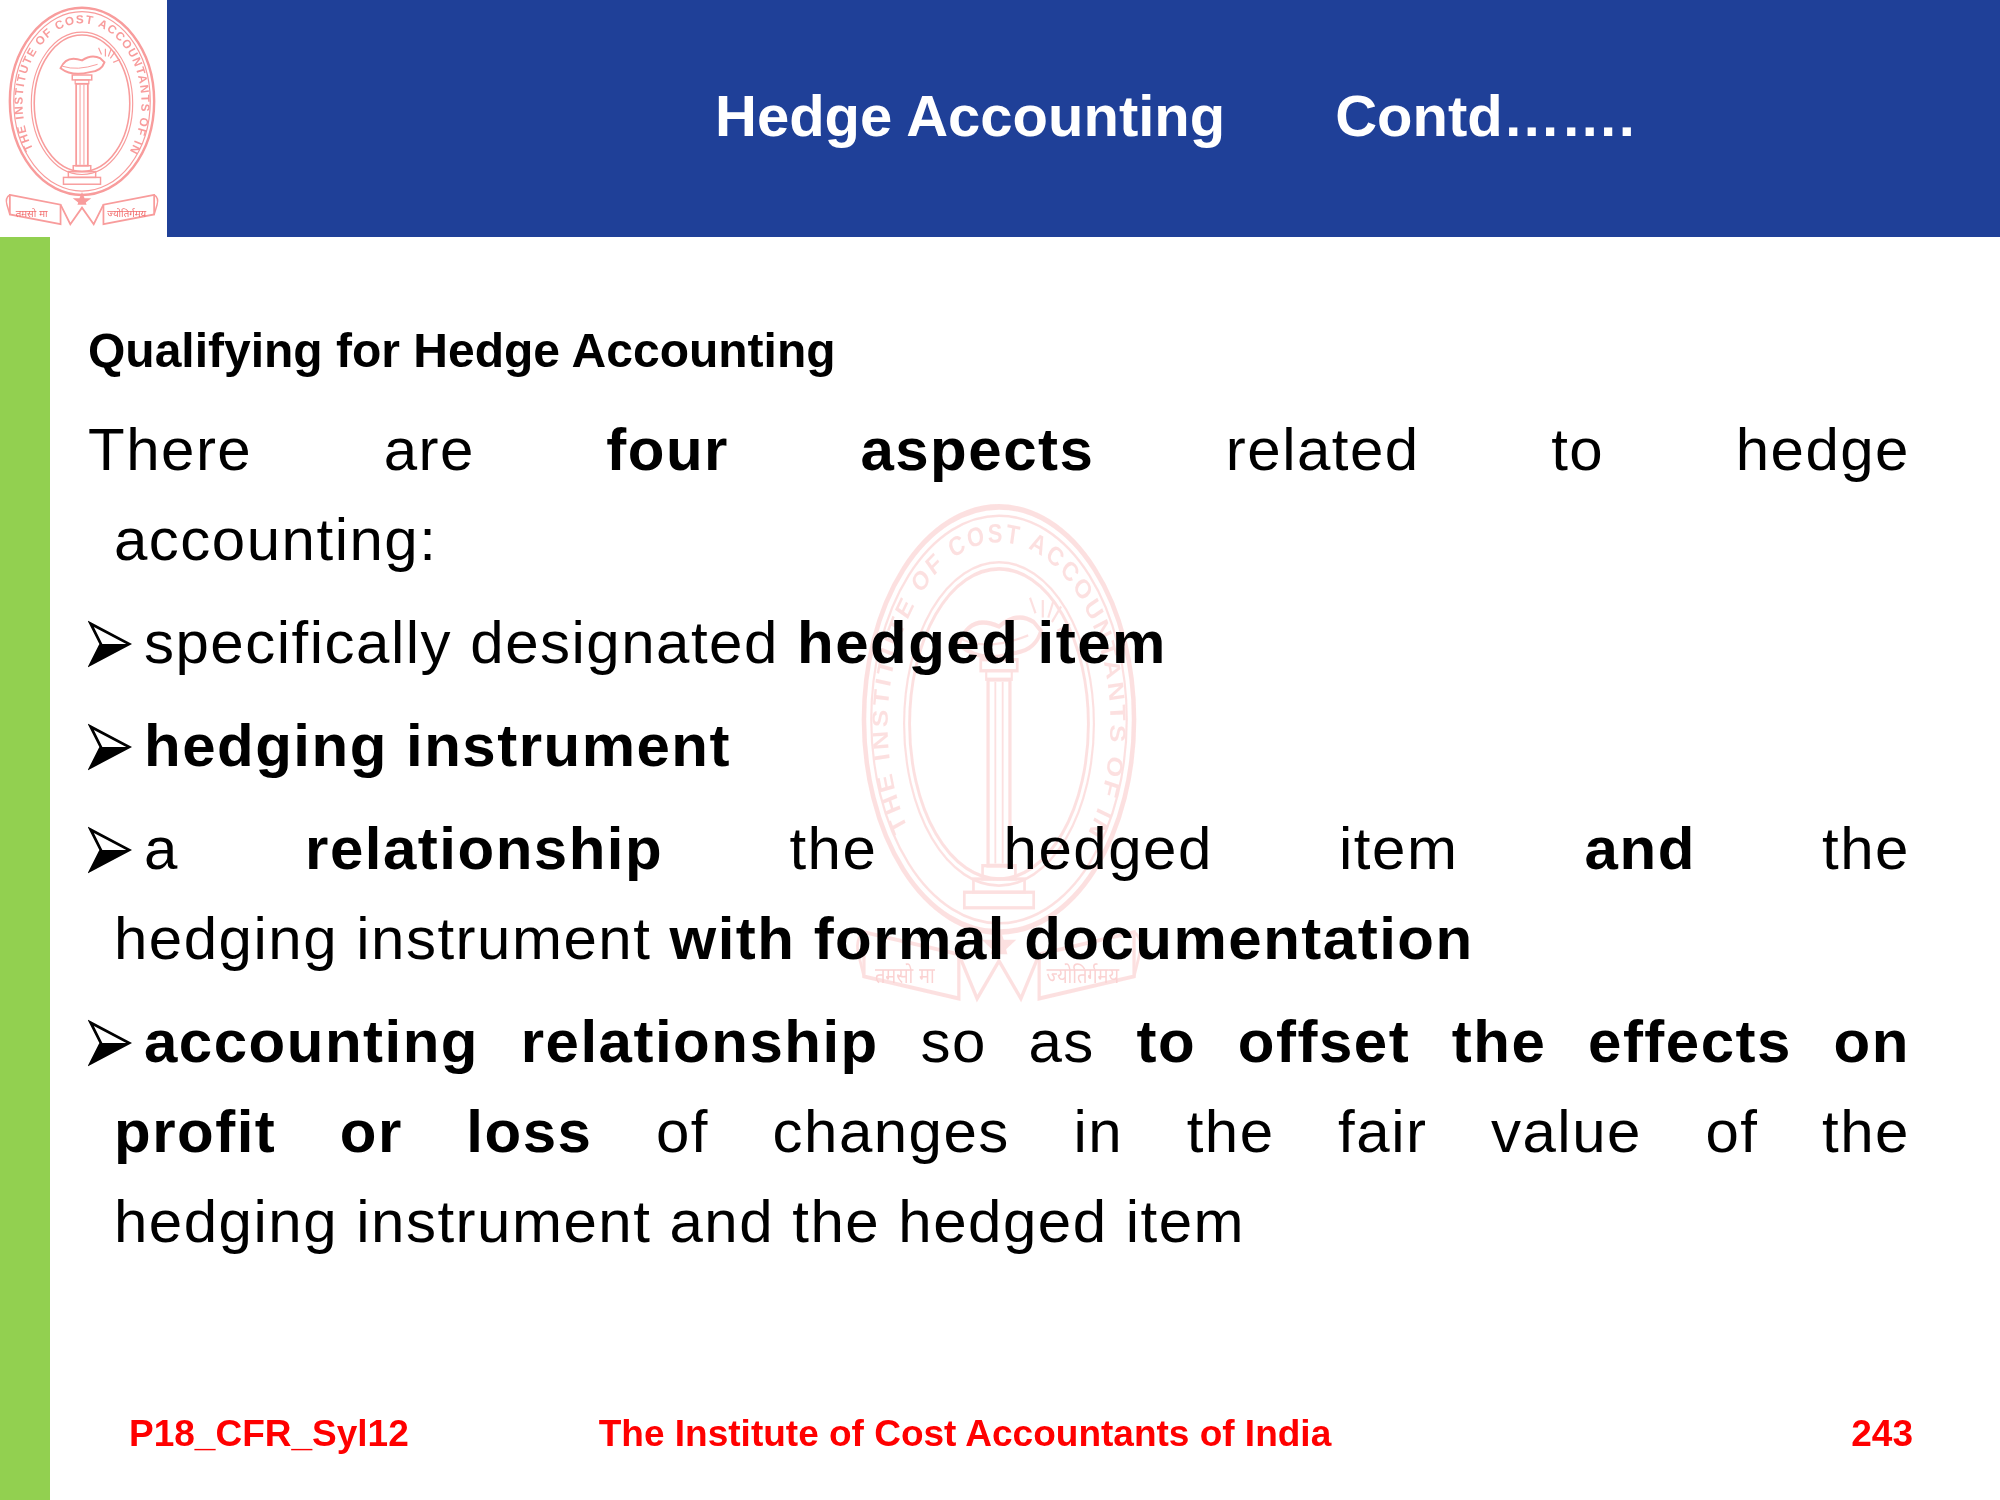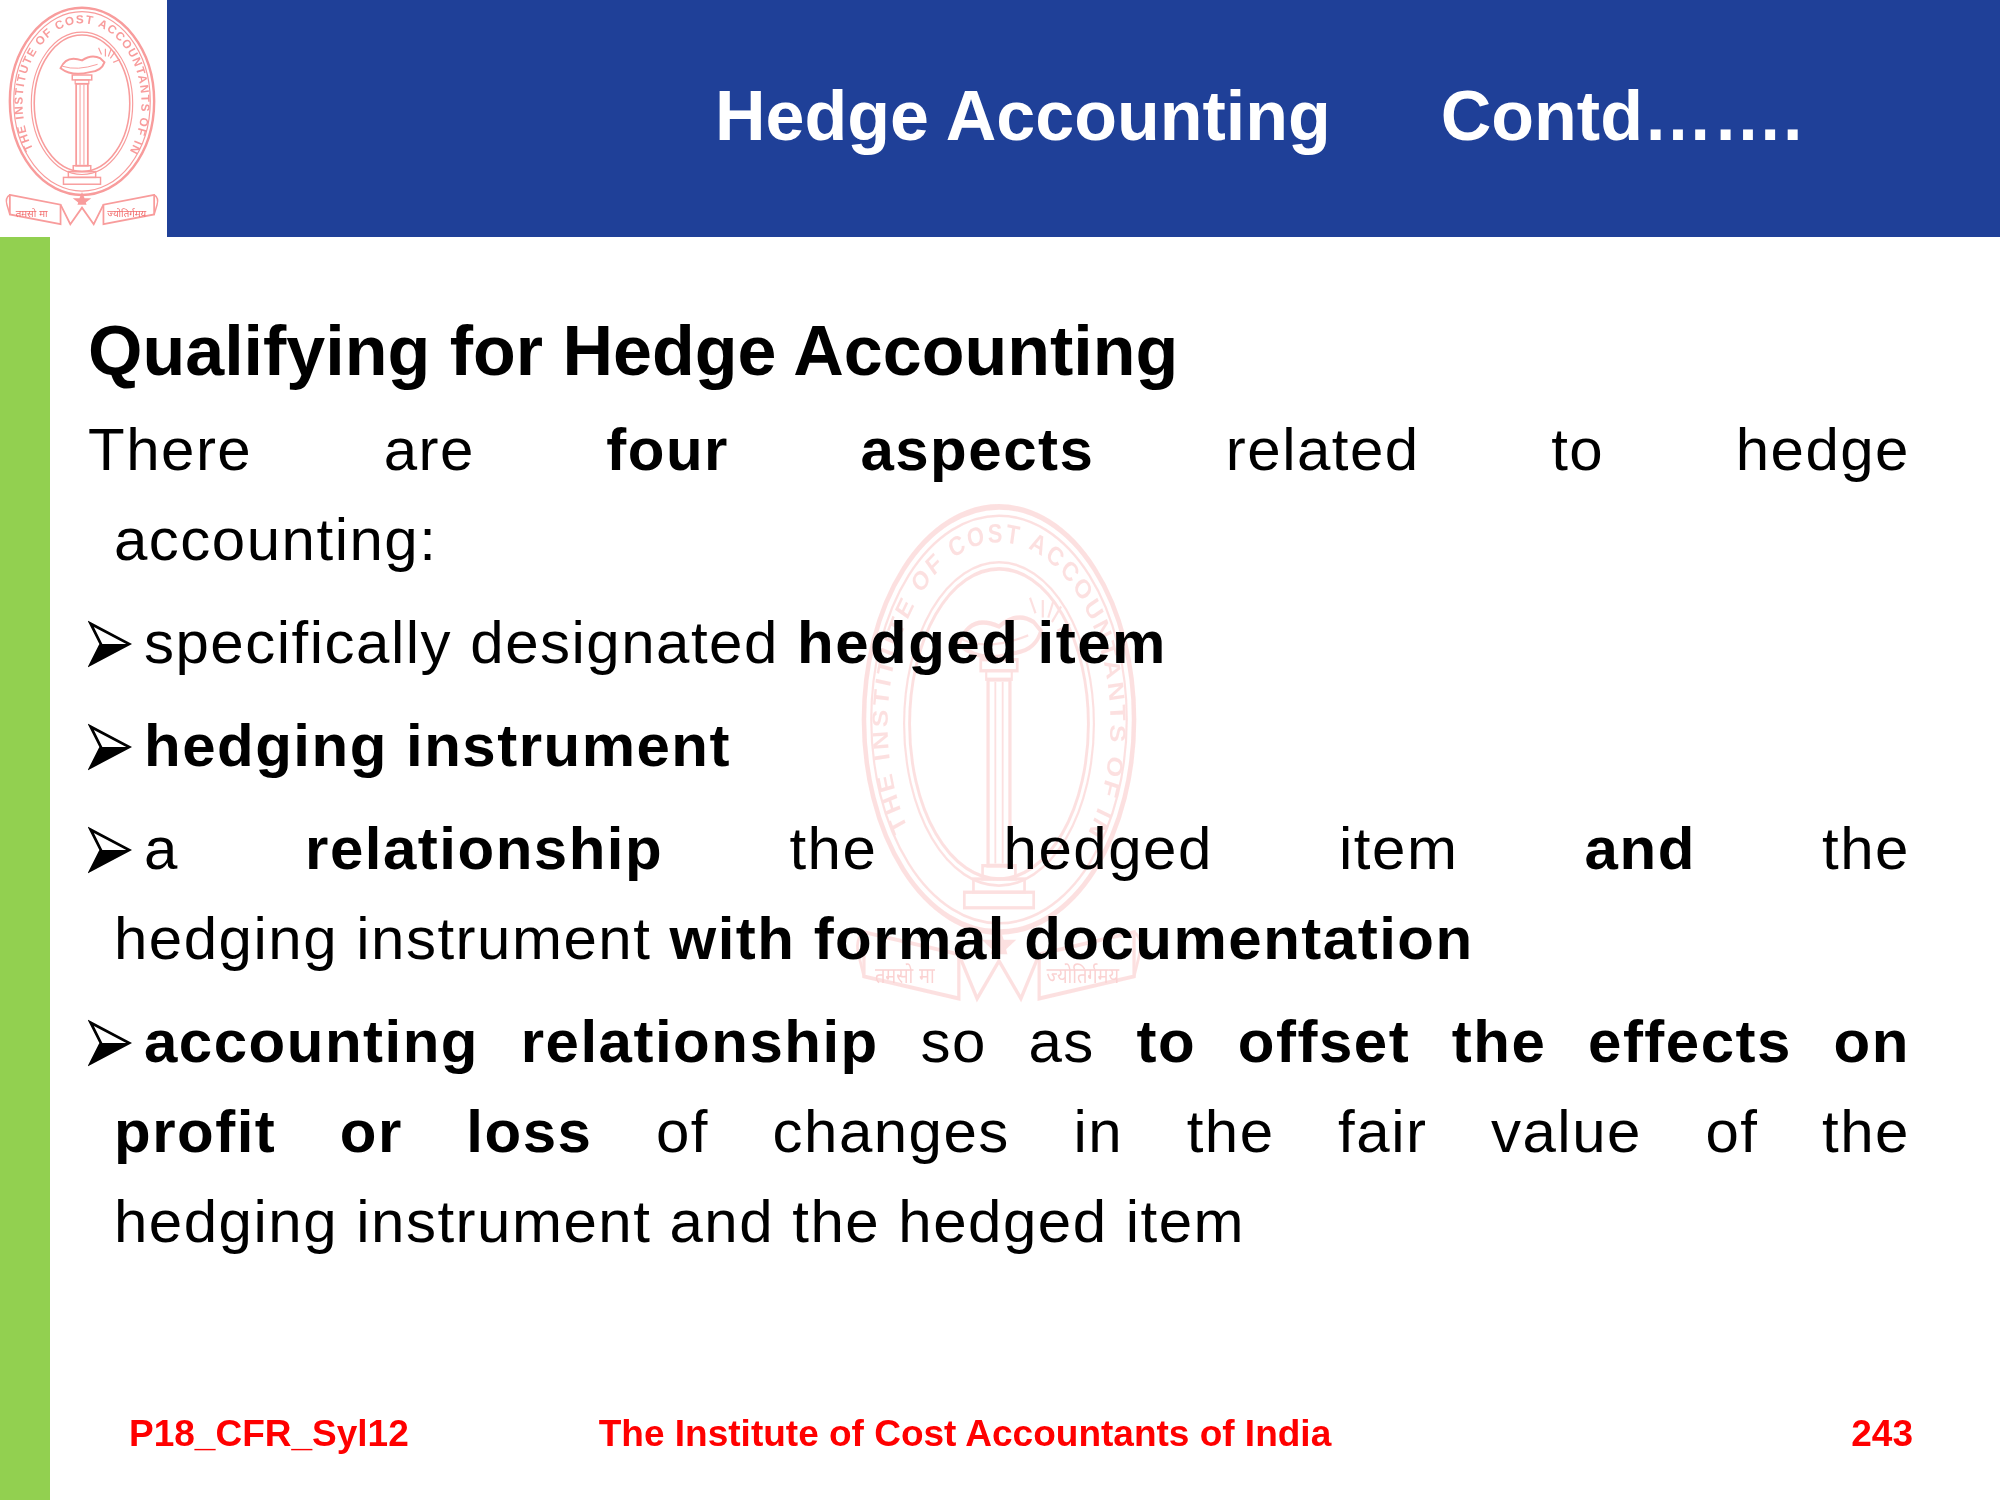--- a/index.html
+++ b/index.html
@@ -1,30 +1,30 @@
 <!DOCTYPE html>
 <html><head>
 <meta charset="utf-8">
 <style>
   html,body{margin:0;padding:0;background:#777;}
   .stage{position:relative;width:2000px;height:1500px;background:#fff;overflow:hidden;
          font-family:"Liberation Sans",sans-serif;color:#000;}
   
   .header{position:absolute;left:167px;top:0;width:1833px;height:237px;background:var(--blue,#1F4098);}
   .title-line{position:absolute;top:66px;left:548px;display:flex;gap:110px;color:#fff;
-              font-weight:bold;font-size:70px;line-height:100px;white-space:nowrap;}
+              font-weight:bold;font-size:58px;line-height:100px;white-space:nowrap;}
   
   .logo-corner{position:absolute;left:4px;top:2px;width:156px;height:226px;}
   .stripe{position:absolute;left:0;top:237px;width:50px;height:1263px;background:var(--green,#92D050);}
   
   .watermark{position:absolute;left:853px;top:498px;width:292px;height:505px;opacity:.3;pointer-events:none;}
   
   .content{position:absolute;left:88px;top:237px;right:90px;padding-top:64px;
            font-size:60px;letter-spacing:1.5px;}
-  .heading{font-weight:bold;font-size:70px;letter-spacing:0;height:100px;line-height:100px;white-space:nowrap;}
+  .heading{font-weight:bold;font-size:48px;letter-spacing:0;height:100px;line-height:100px;white-space:nowrap;}
   .para{margin-top:13px;}
   .para.first{margin-top:4px;}
   .line{height:90px;line-height:90px;white-space:nowrap;}
   .line.just{display:flex;justify-content:space-between;align-items:flex-start;white-space:nowrap;}
   .line.ind{margin-left:26px;}
   .b{font-weight:bold;}
   .arr{width:44px;height:48px;vertical-align:-5px;margin-right:12px;flex:none;}
   
   .footer-left,.footer-center,.footer-right{position:absolute;top:1412px;font-size:37px;
         font-weight:bold;color:var(--red,#FF0000);line-height:44px;white-space:nowrap;}

